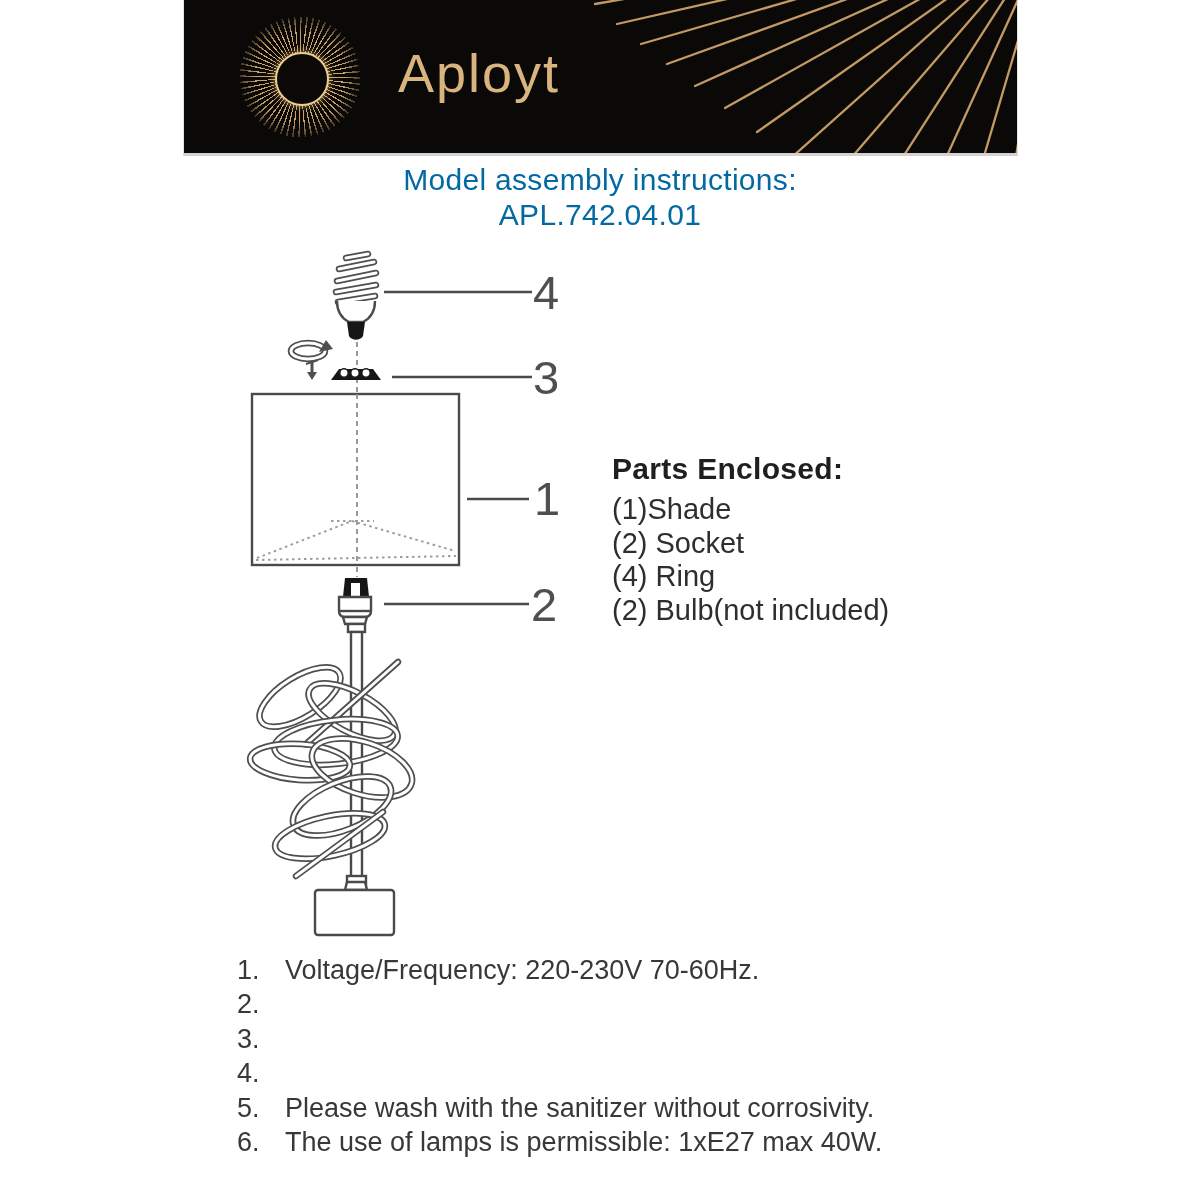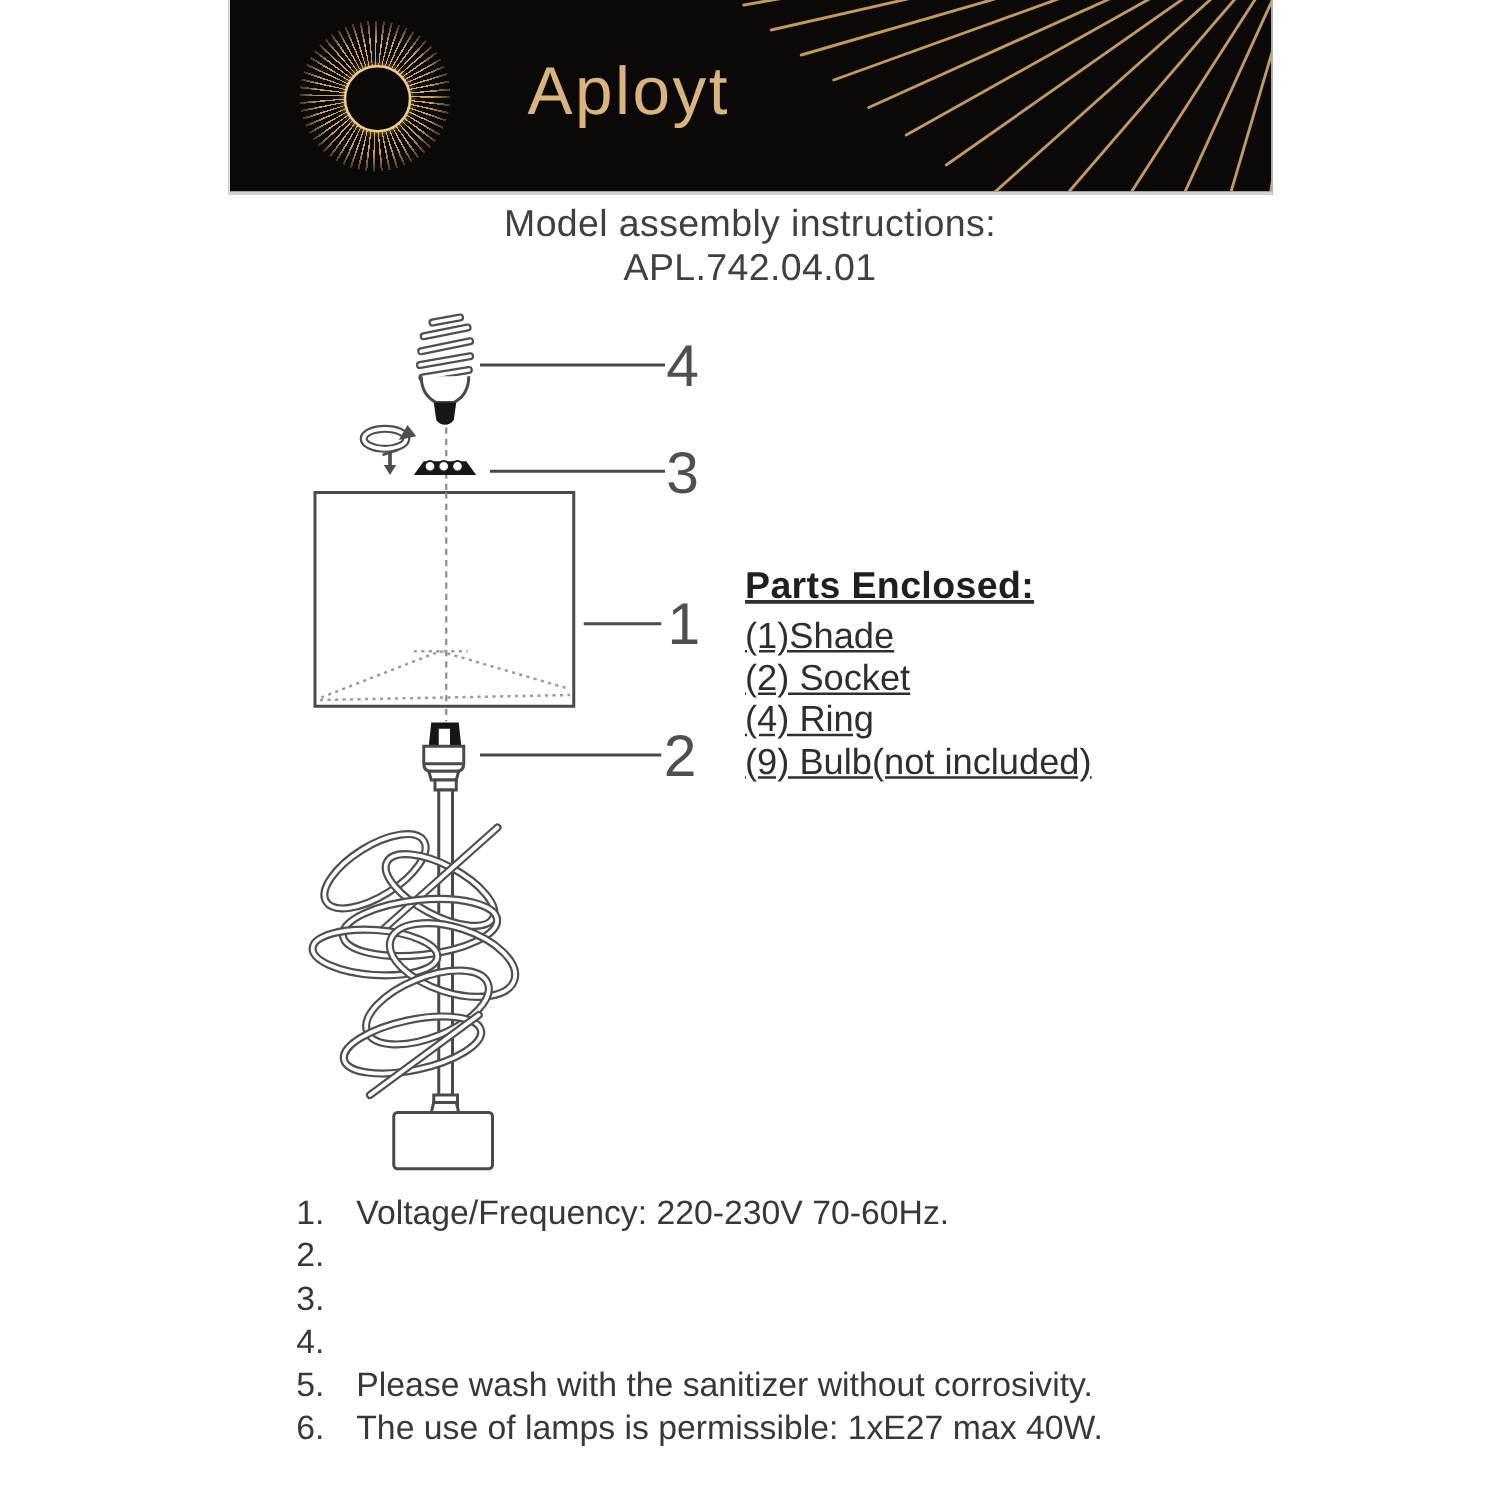--- a/index.html
+++ b/index.html
@@ -21,47 +21,47 @@
   .sunburst::before {
     content:""; position:absolute; inset:0; border-radius:50%;
     background:radial-gradient(circle, rgba(11,9,7,0) 52%, #0b0907 78%);
   }
   .sunburst::after {
     content:""; position:absolute; left:35px; top:35px; width:50px; height:50px; border-radius:50%;
     background:#0b0907; border:2px solid #eecb8e; box-shadow:0 0 6px 1px rgba(238,203,142,0.55);
   }
   .brand {
     position:absolute; left:214px; top:42px; font-size:54px; font-weight:300;
-    color:#d9b47e; letter-spacing:2px;margin-left:24px;
+    color:#d9b47e; letter-spacing:2px;
   }
   .rays { position:absolute; right:0; top:0; }
 
   
-  .title-block { position:absolute; left:0; top:162px; width:1200px; text-align:center; color:#404040; }
+  .title-block { position:absolute; left:0; top:162px; width:1200px; text-align:center; color:#0369a1; }
   .title-line { font-size:30px; line-height:35px; letter-spacing:0.3px; }
 
   
   .diagram-svg { position:absolute; left:0; top:0; pointer-events:none; }
   .ln   { stroke:#4a4a4a; stroke-width:2.4; fill:none; }
   .lnf  { stroke:#4a4a4a; stroke-width:2.4; fill:#ffffff; }
   .blk  { fill:#161616; stroke:none; }
   .dash { stroke:#8f8f8f; stroke-width:1.8; stroke-dasharray:5 4; fill:none; }
   .dot  { stroke:#9d9d9d; stroke-width:2; stroke-dasharray:2.5 3.5; fill:none; }
   .tube-o { fill:none; stroke:#4f4f4f; stroke-width:6.5; stroke-linecap:round; }
   .tube-i { fill:none; stroke:#ffffff; stroke-width:3; stroke-linecap:round; }
   .callout {
     position:absolute; font-size:47px; font-weight:300; color:#4f4f4f; line-height:47px;
   }
   .co-1 { left:534px; top:475px; }
   .co-2 { left:531px; top:581px; }
   .co-3 { left:533px; top:354px; }
   .co-4 { left:533px; top:269px; }
 
   
-  .parts { position:absolute; left:596px; top:452px; color:#2e2e2e;text-decoration:underline; }
+  .parts { position:absolute; left:612px; top:452px; color:#2e2e2e; }
   .parts-heading { font-size:30px; font-weight:700; color:#1f1f1f; margin-bottom:7px; letter-spacing:0.3px; }
   .parts-item { font-size:29px; line-height:33.5px; }
 
   
   .instructions { position:absolute; left:237px; top:953px; color:#383838; }
   .instr-row { display:flex; font-size:27px; line-height:34.4px; }
   .instr-num { flex:0 0 48px; }
   .instr-text { white-space:nowrap; }
 </style>
 </head>
@@ -188,21 +188,21 @@
 <div class="callout co-3">3</div>
 <div class="callout co-1">1</div>
 <div class="callout co-2">2</div>
 
 <div class="parts">
   <div class="parts-heading">Parts Enclosed:</div>
   <div>
       <div class="parts-item">(1)Shade</div>
       <div class="parts-item">(2) Socket</div>
       <div class="parts-item">(4) Ring</div>
-      <div class="parts-item">(9) Bulb(not included)</div>
+      <div class="parts-item">(2) Bulb(not included)</div>
     </div>
 </div>
 
 <div class="instructions">
   <div>
       <div class="instr-row">
       <span class="instr-num">1.</span>
       <span class="instr-text">Voltage/Frequency: 220-230V 70-60Hz.</span>
     </div>
       <div class="instr-row">

